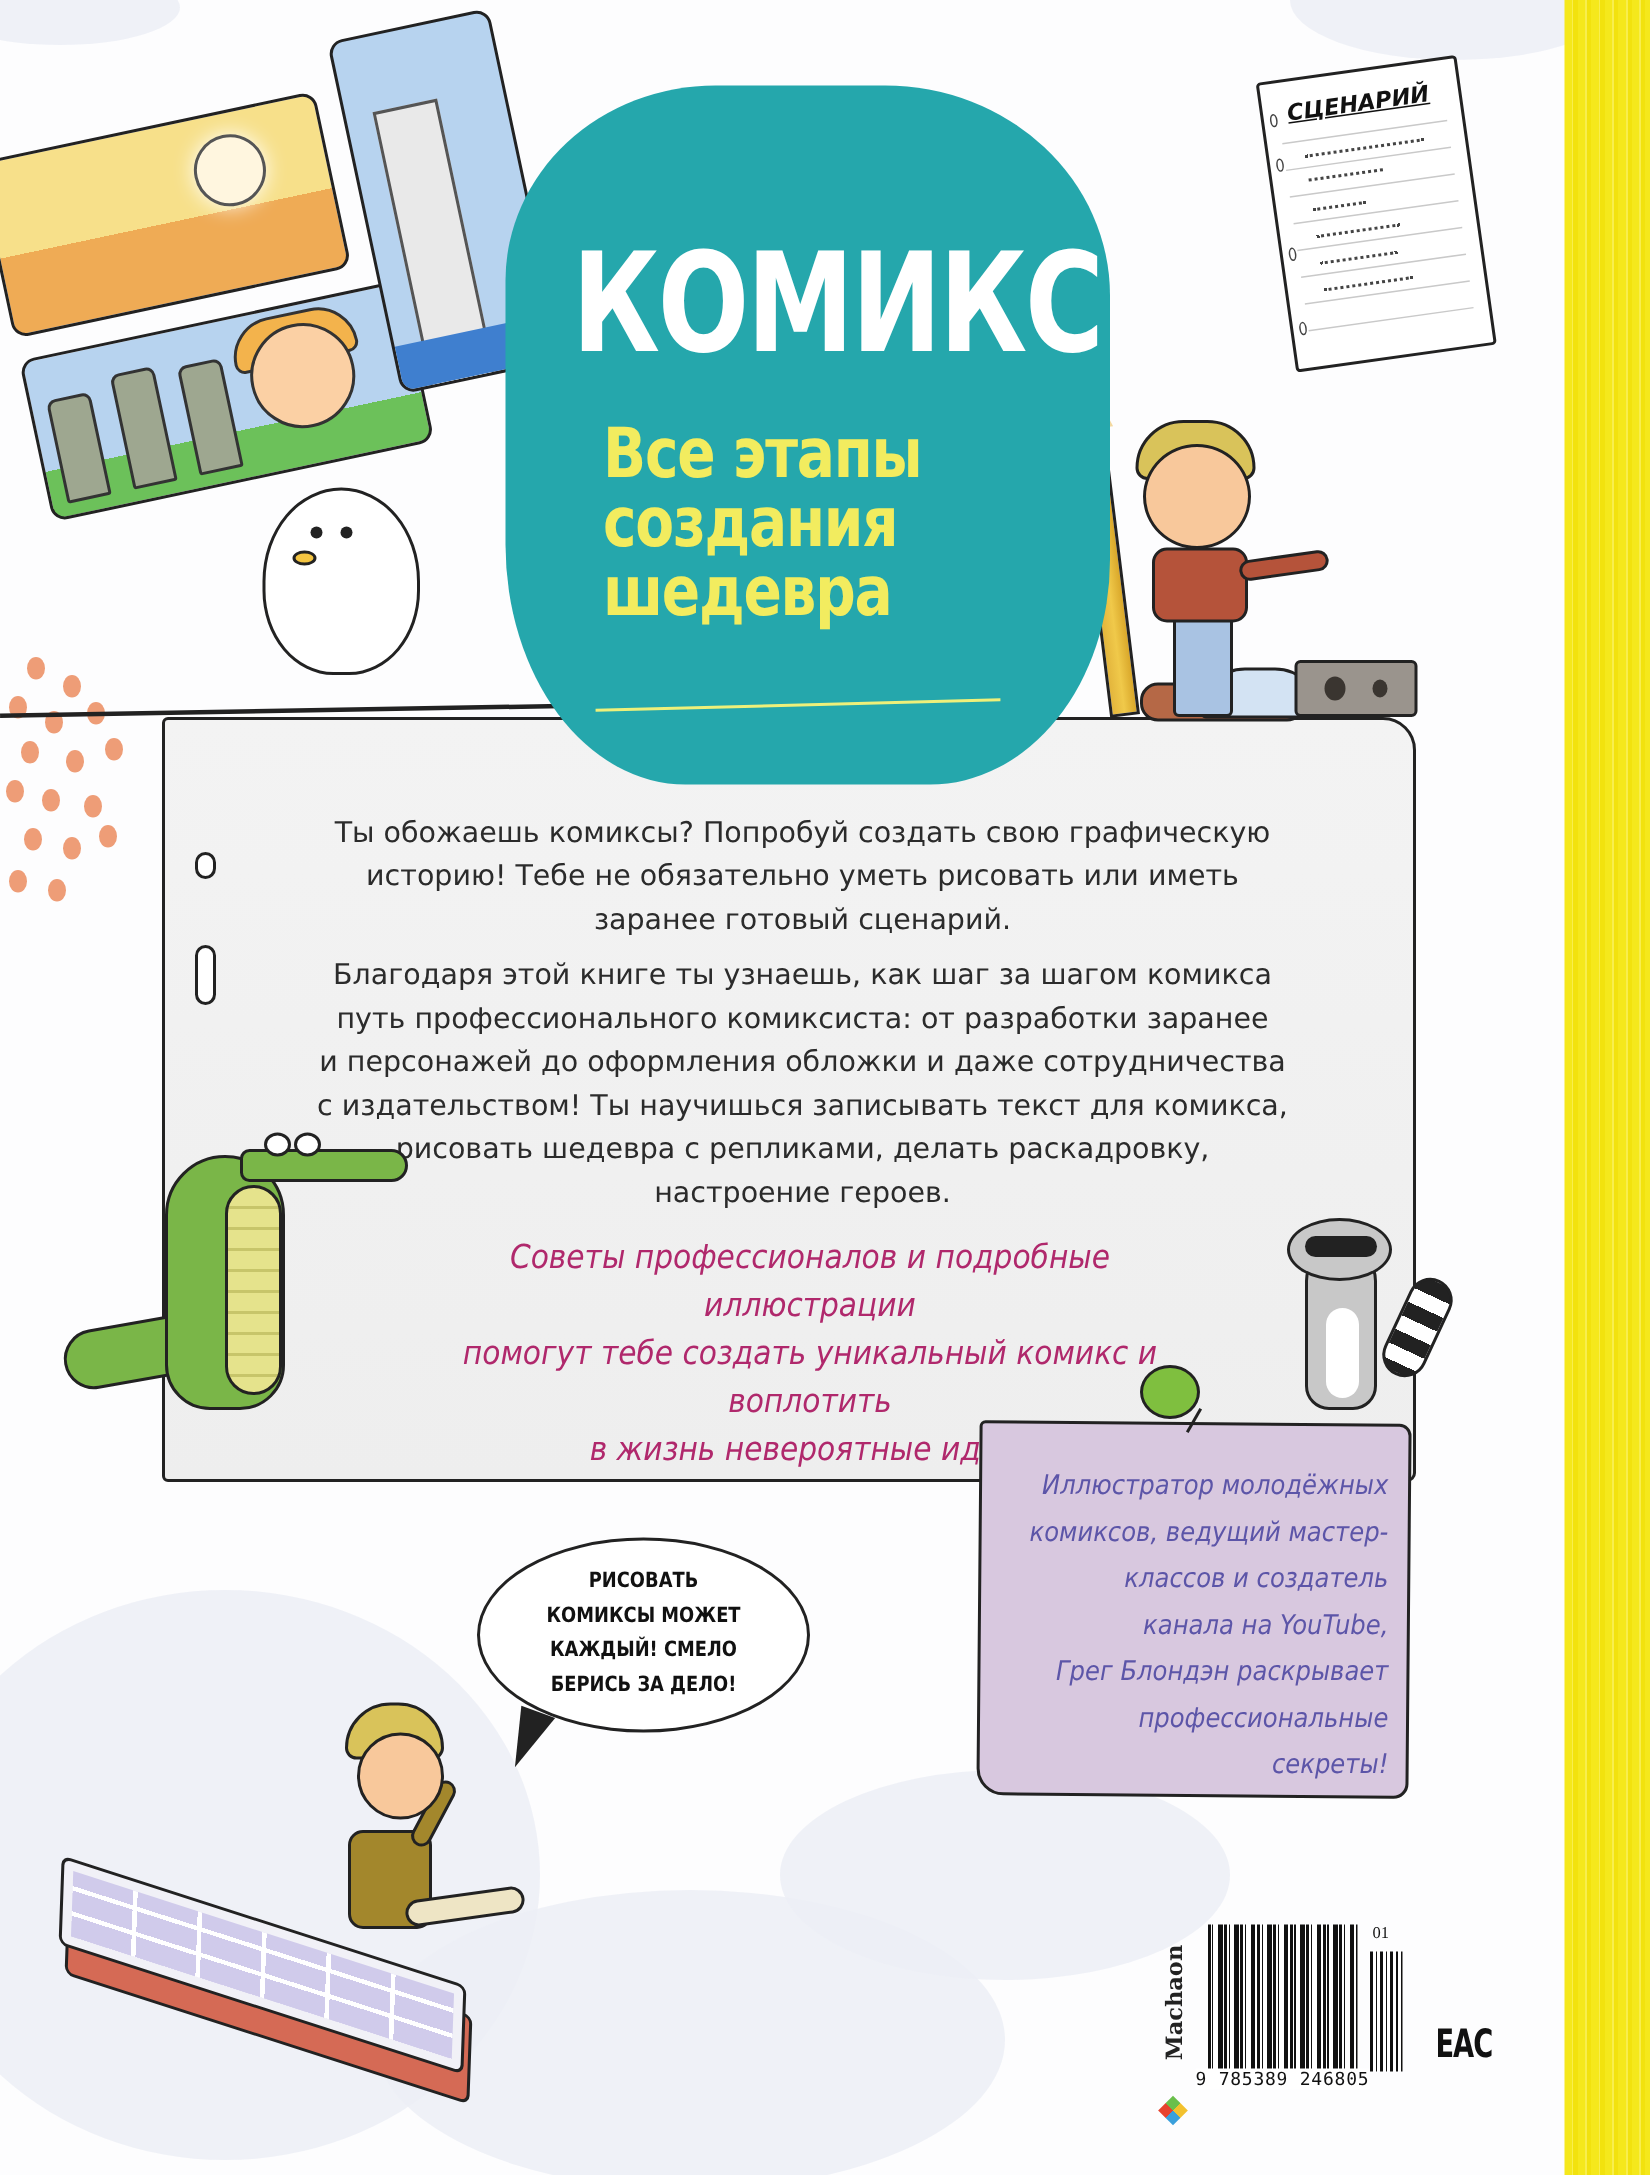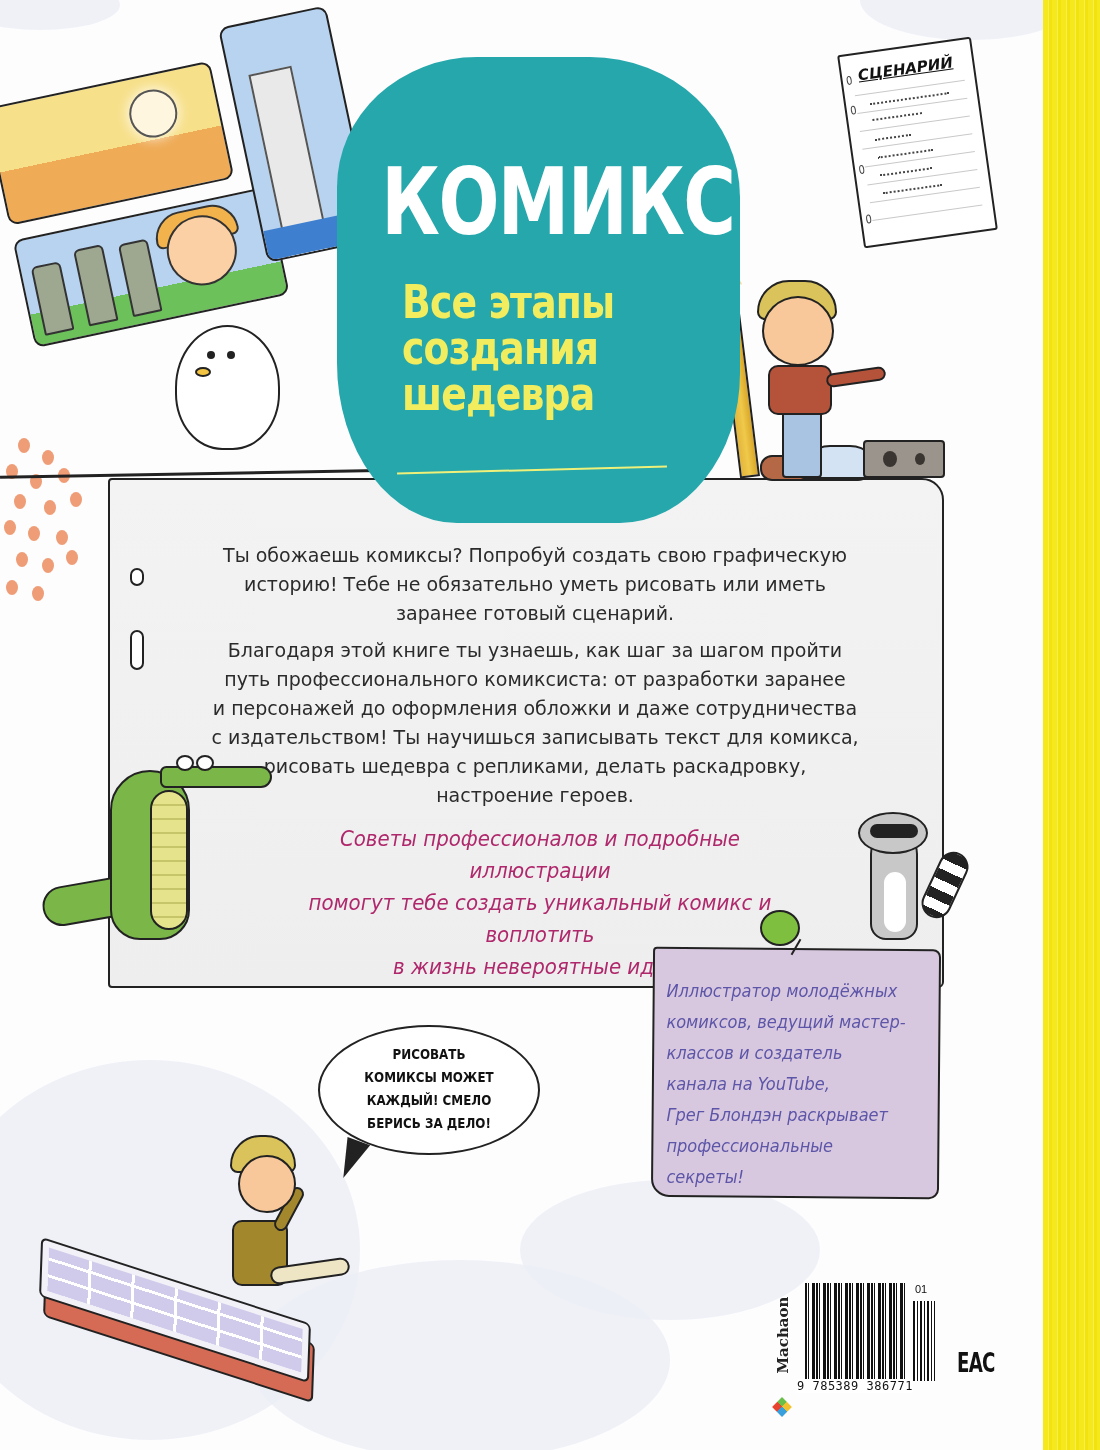--- a/index.html
+++ b/index.html
@@ -89,21 +89,21 @@
   .para { position: absolute; left: 190px; width: 690px; text-align: center; font-family: "DejaVu Sans", sans-serif; font-size: 19px; line-height: 29px; color: #2b2b2b; }
   .para.p1 { top: 541px; }
   .para.p2 { top: 636px; }
   .para .ln { display: block; }
 
   .promo { position: absolute; left: 240px; width: 600px; top: 823px; text-align: center; font-family: "DejaVu Sans", sans-serif; font-style: italic; font-size: 22px; line-height: 32px; color: #b0286c; }
   .promo .ln { display: block; transform: scaleX(0.9); }
 
   
   .note { position: absolute; left: 652px; top: 948px; width: 288px; height: 250px; background: #d8c8df; border: 2px solid #222; border-radius: 4px 8px 10px 18px; transform: rotate(0.5deg); }
-  .note-text { position: absolute; left: 652px; width: 288px; top: 975px; text-align: left; font-family: "DejaVu Sans", sans-serif; font-style: italic; font-size: 18px; line-height: 31px; color: #5c55a8; }
+  .note-text { position: absolute; left: 652px; width: 288px; top: 975px; text-align: right; font-family: "DejaVu Sans", sans-serif; font-style: italic; font-size: 18px; line-height: 31px; color: #5c55a8; }
   .note-text .ln { display: block; transform: scaleX(0.9); }
   .pin { position: absolute; left: 760px; top: 910px; width: 40px; height: 36px; background: #7fbf3f; border: 2px solid #222; border-radius: 50%; }
   .pin-needle { position: absolute; left: 795px; top: 938px; width: 2px; height: 18px; background: #222; transform: rotate(30deg); }
 
   
   .bubble { position: absolute; left: 318px; top: 1025px; width: 222px; height: 130px; background: #fff; border: 2px solid #222; border-radius: 50%; }
   .bubble-tail { position: absolute; left: 340px; top: 1140px; width: 0; height: 0; border-left: 10px solid transparent; border-right: 14px solid transparent; border-top: 40px solid #222; transform: rotate(20deg); }
   .bubble-text { position: absolute; left: 318px; width: 222px; top: 1043px; text-align: center; font-family: "DejaVu Sans", sans-serif; font-size: 14px; line-height: 23px; color: #111; font-weight: bold; }
   .bubble-text .ln { display: block; transform: scaleX(0.85); }
 
@@ -114,21 +114,21 @@
       repeating-linear-gradient(0deg, transparent 0 14px, #fff 14px 17px), #d0cbeb; }
   .book-cover { position: absolute; left: 44px; top: 1300px; width: 270px; height: 60px; background: #d56a55; border: 2px solid #222; transform: skewY(16deg) rotate(2deg); border-radius: 6px; z-index: 0; }
 
   
   .publisher { position: absolute; left: 773px; top: 1276px; width: 20px; height: 140px; }
   .publisher .name { position: absolute; left: -50px; top: 50px; width: 120px; transform: rotate(-90deg); font-family: "DejaVu Serif", serif; font-weight: bold; font-size: 15px; color: #222; white-space: nowrap; text-align: center; }
   .publisher .logo { position: absolute; left: 2px; top: 124px; width: 14px; height: 14px; background: conic-gradient(#f2c12e 0 25%, #3aa0dc 25% 50%, #e7432f 50% 75%, #6abf4b 75% 100%); transform: rotate(45deg); }
   .barcode { position: absolute; left: 805px; top: 1283px; width: 130px; height: 110px; }
   .barcode .bars { position: absolute; left: 0; top: 0; width: 100px; height: 98px; background: repeating-linear-gradient(90deg, #111 0 2px, #fff 2px 3px, #111 3px 4px, #fff 4px 7px, #111 7px 10px, #fff 10px 11px); }
   .barcode .ext { position: absolute; left: 108px; top: 18px; width: 22px; height: 80px; background: repeating-linear-gradient(90deg, #111 0 2px, #fff 2px 4px, #111 4px 5px, #fff 5px 7px); }
-  .barcode .addon { position: absolute; left: 110px; top: 0; font-family: Liberation Sans, sans-serif; font-size: 11px; color: #111; }
+  .barcode .addon { position: absolute; left: 110px; top: 0; font-family: Liberation Serif, serif; font-size: 11px; color: #111; }
   .barcode .digits { position: absolute; left: -8px; top: 96px; font-family: "DejaVu Sans Mono", monospace; font-size: 12px; color: #111; letter-spacing: 0.5px; background: #fff; }
   .eac { position: absolute; left: 957px; top: 1348px; font-family: "DejaVu Sans", sans-serif; font-weight: bold; font-size: 26px; color: #111; letter-spacing: -1px; transform: scaleX(0.7); transform-origin: left top; }
 </style>
 </head>
 <body>
 
 <div class="page">
 
   <div class="cloud" style="left:860px;top:-40px;width:220px;height:80px;"></div>
   <div class="cloud" style="left:-40px;top:-20px;width:160px;height:50px;"></div>
@@ -232,21 +232,21 @@
       <div class="eye" style="left:50px;"></div>
     <div class="beak"></div>
   </div>
 
   <div class="para p1">
     <span class="ln">Ты обожаешь комиксы? Попробуй создать свою графическую</span>
     <span class="ln">историю! Тебе не обязательно уметь рисовать или иметь</span>
     <span class="ln">заранее готовый сценарий.</span>
   </div>
   <div class="para p2">
-    <span class="ln">Благодаря этой книге ты узнаешь, как шаг за шагом пройти</span>
+    <span class="ln">Благодаря этой книге ты узнаешь, как шаг за шагом комикса</span>
     <span class="ln">путь профессионального комиксиста: от разработки заранее</span>
     <span class="ln">и персонажей до оформления обложки и даже сотрудничества</span>
     <span class="ln">с издательством! Ты научишься записывать текст для комикса,</span>
     <span class="ln">рисовать шедевра с репликами, делать раскадровку,</span>
     <span class="ln">настроение героев.</span>
   </div>
 
   <div class="croc-tail"></div>
   <div class="croc-body"></div>
   <div class="croc-belly"></div>
@@ -300,17 +300,17 @@
   <div class="kid-head" style="left:238px;top:1155px;width:58px;height:58px;"></div>
 
   <div class="publisher">
     <div class="name">Machaon</div>
     <div class="logo"></div>
   </div>
   <div class="barcode">
     <div class="bars"></div>
     <div class="ext"></div>
     <div class="addon">01</div>
-    <div class="digits">9 785389 386771</div>
+    <div class="digits">9 785389 246805</div>
   </div>
   <div class="eac">EAC</div>
 
 </div>
 
 </body></html>

